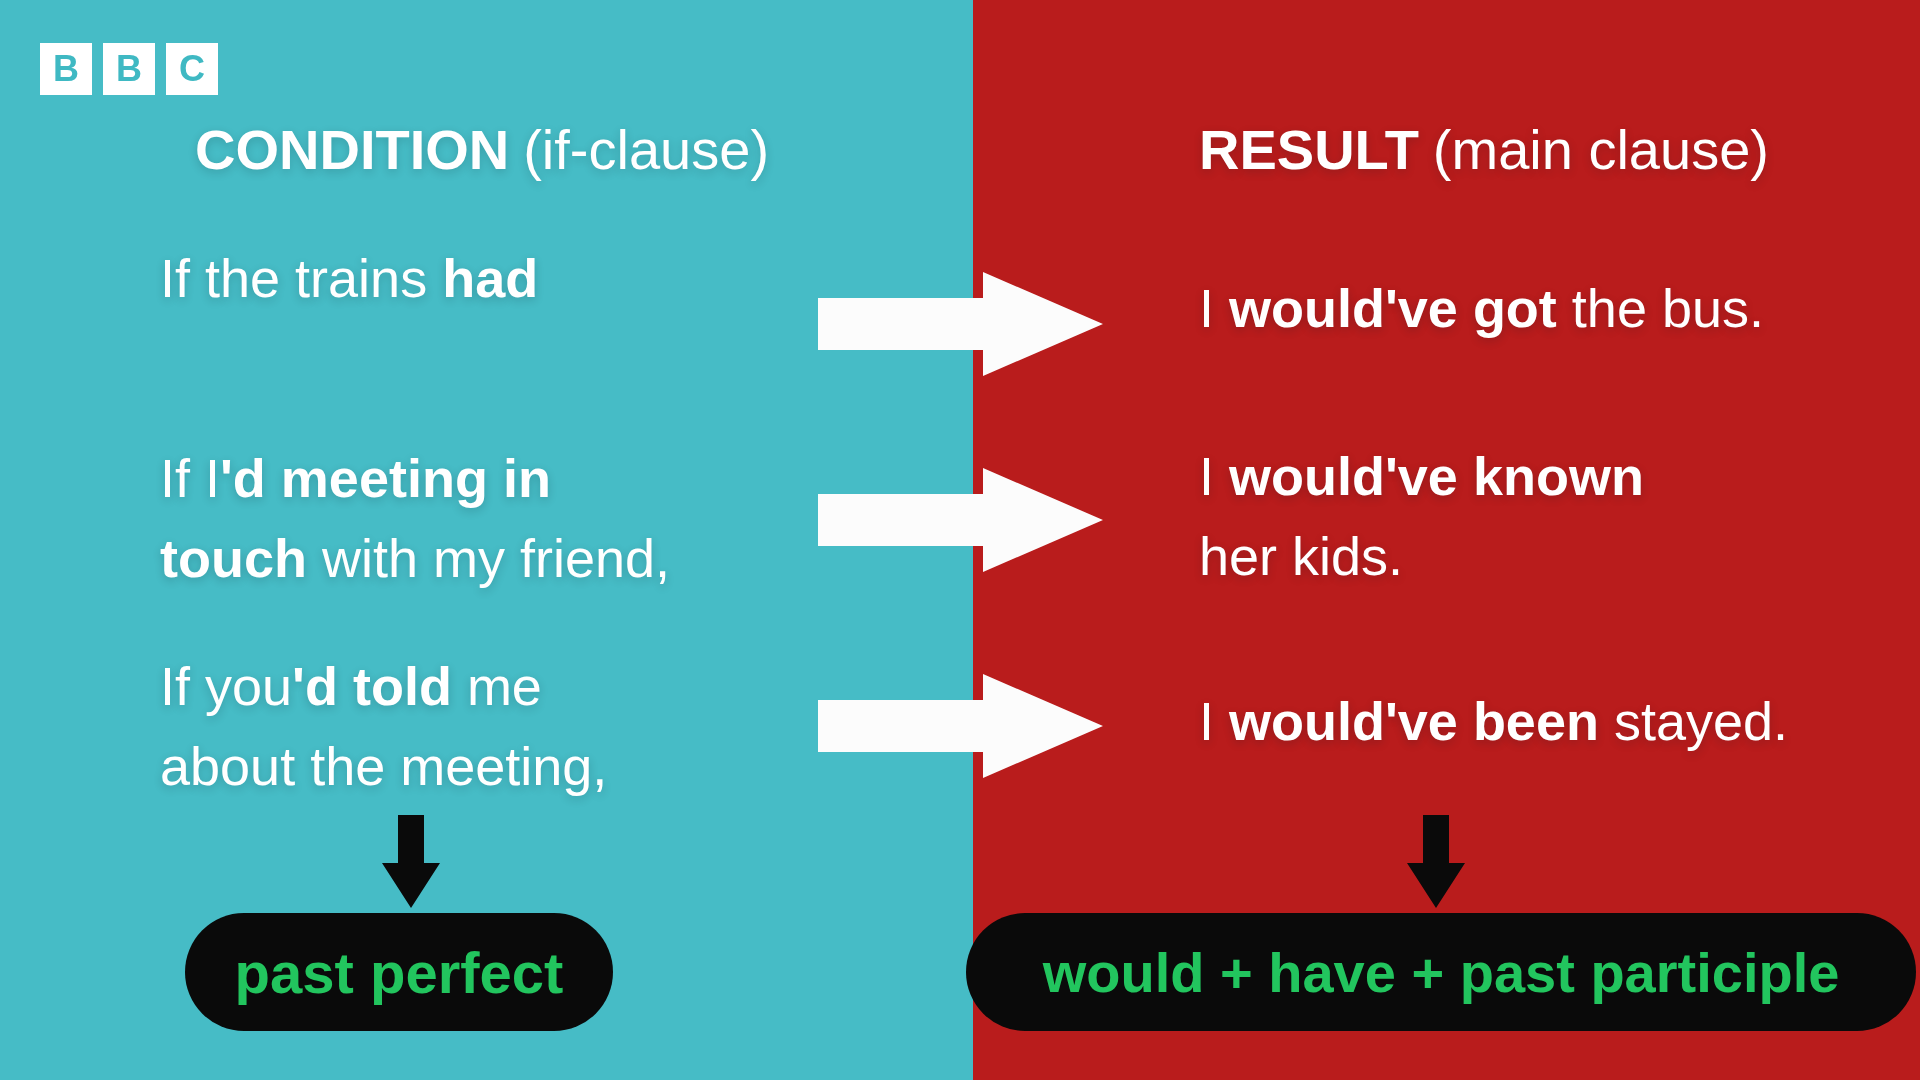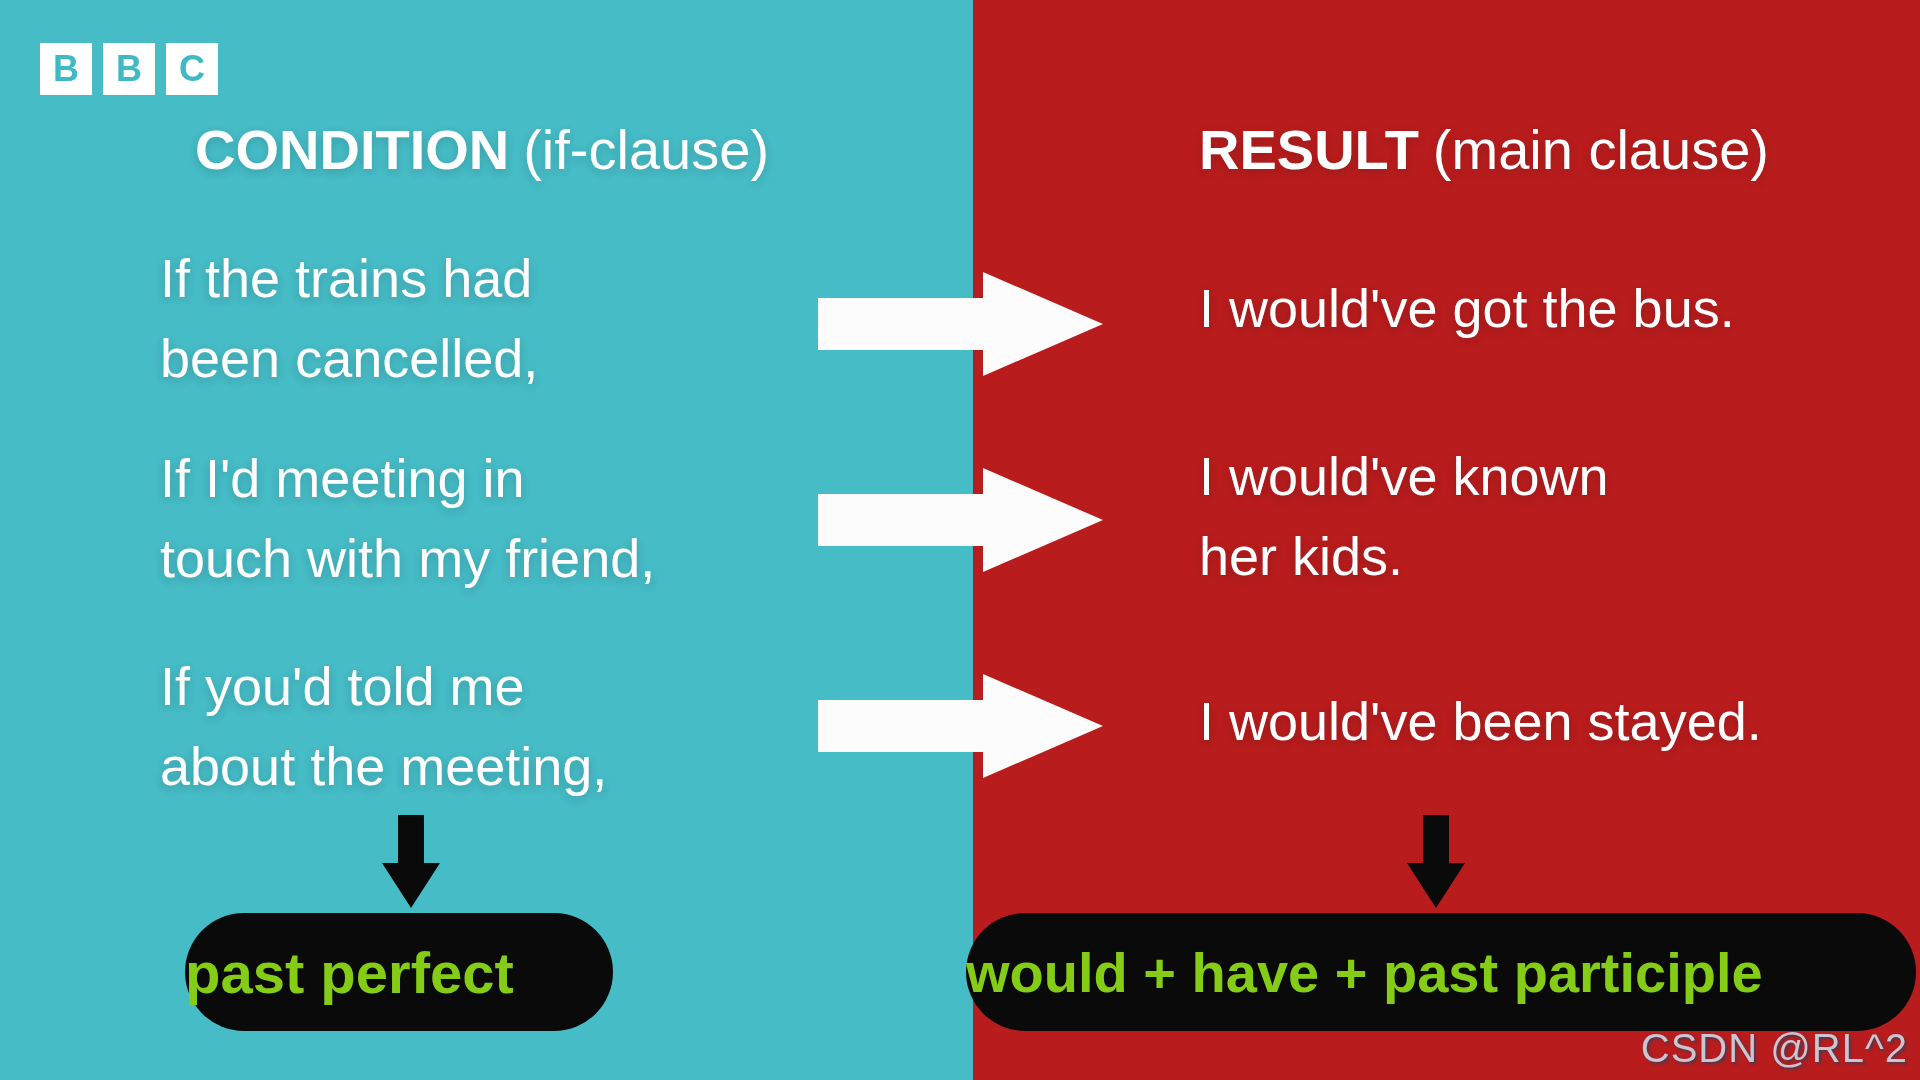--- a/index.html
+++ b/index.html
@@ -35,36 +35,36 @@
 
   
   .sentence{
     position:absolute;
     color:#ffffff;font-size:54px;line-height:80px;white-space:nowrap;
     text-shadow:0 3px 10px rgba(0,25,35,.2);
   }
   .panel.left .sentence{left:160px;}
   .panel.right .sentence{left:226px;} 
   .sentence .line{display:block;}
-  .b{font-weight:normal;}
+  .b{font-weight:bold;}
 
   
   .flow-arrow{position:absolute;left:818px;width:285px;height:104px;}
   .flow-arrow svg{display:block;width:100%;height:100%;}
 
   
   .down-arrow{position:absolute;width:58px;height:93px;}
   .down-arrow svg{display:block;width:100%;height:100%;}
 
   
   .pill{
     position:absolute;top:913px;height:118px;
     background:#0a0a0a;border-radius:60px;
-    display:flex;align-items:center;
-    color:#84cc16;font-weight:bold;white-space:nowrap;
+    display:flex;align-items:center;justify-content:center;
+    color:#22c55e;font-weight:bold;white-space:nowrap;
   }
   .pill.left{left:185px;width:428px;font-size:58px;}
   .pill.right{left:966px;width:950px;font-size:56px;}
 
   
   .watermark{
     position:absolute;right:12px;top:1028px;
     color:#c9c6d4;font-size:40px;line-height:1;letter-spacing:1px;
     text-shadow:2px 2px 3px rgba(60,60,85,.85);
   }
@@ -81,21 +81,20 @@
       <div class="box">B</div>
       <div class="box">C</div>
     </div>
 
     <div class="heading">
       <span class="title">CONDITION</span><span class="subtitle">(if-clause)</span>
     </div>
 
     <div class="sentence" style="top:238px;">
       <span class="line"><span>If the trains </span><span class="b">had</span></span>
-      <span class="line"><span class="b">been cancelled</span><span>,</span></span>
     </div>
 
     <div class="sentence" style="top:438px;">
       <span class="line"><span>If I</span><span class="b">'d meeting in</span></span>
       <span class="line"><span class="b">touch</span><span> with my friend,</span></span>
     </div>
 
     <div class="sentence" style="top:646px;">
       <span class="line"><span>If you</span><span class="b">'d told</span><span> me</span></span>
       <span class="line"><span>about the meeting,</span></span>
@@ -149,15 +148,14 @@
       </svg>
   </div>
 
   <div class="pill left">
     <span>past perfect</span>
   </div>
   <div class="pill right">
     <span>would + have + past participle</span>
   </div>
 
-  <div class="watermark">CSDN @RL^2</div>
 
 </div>
 
 </body></html>

